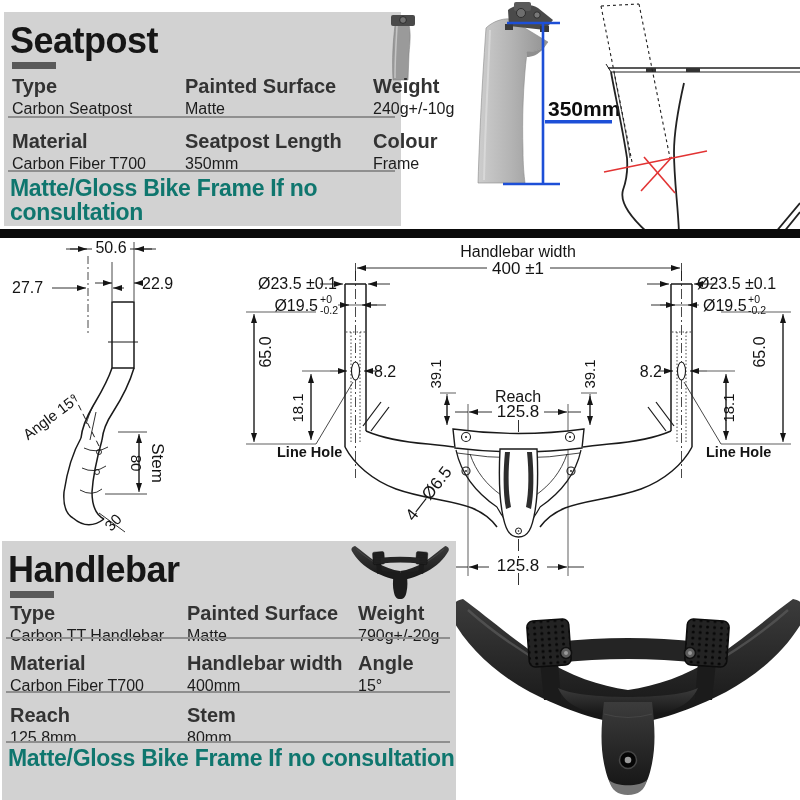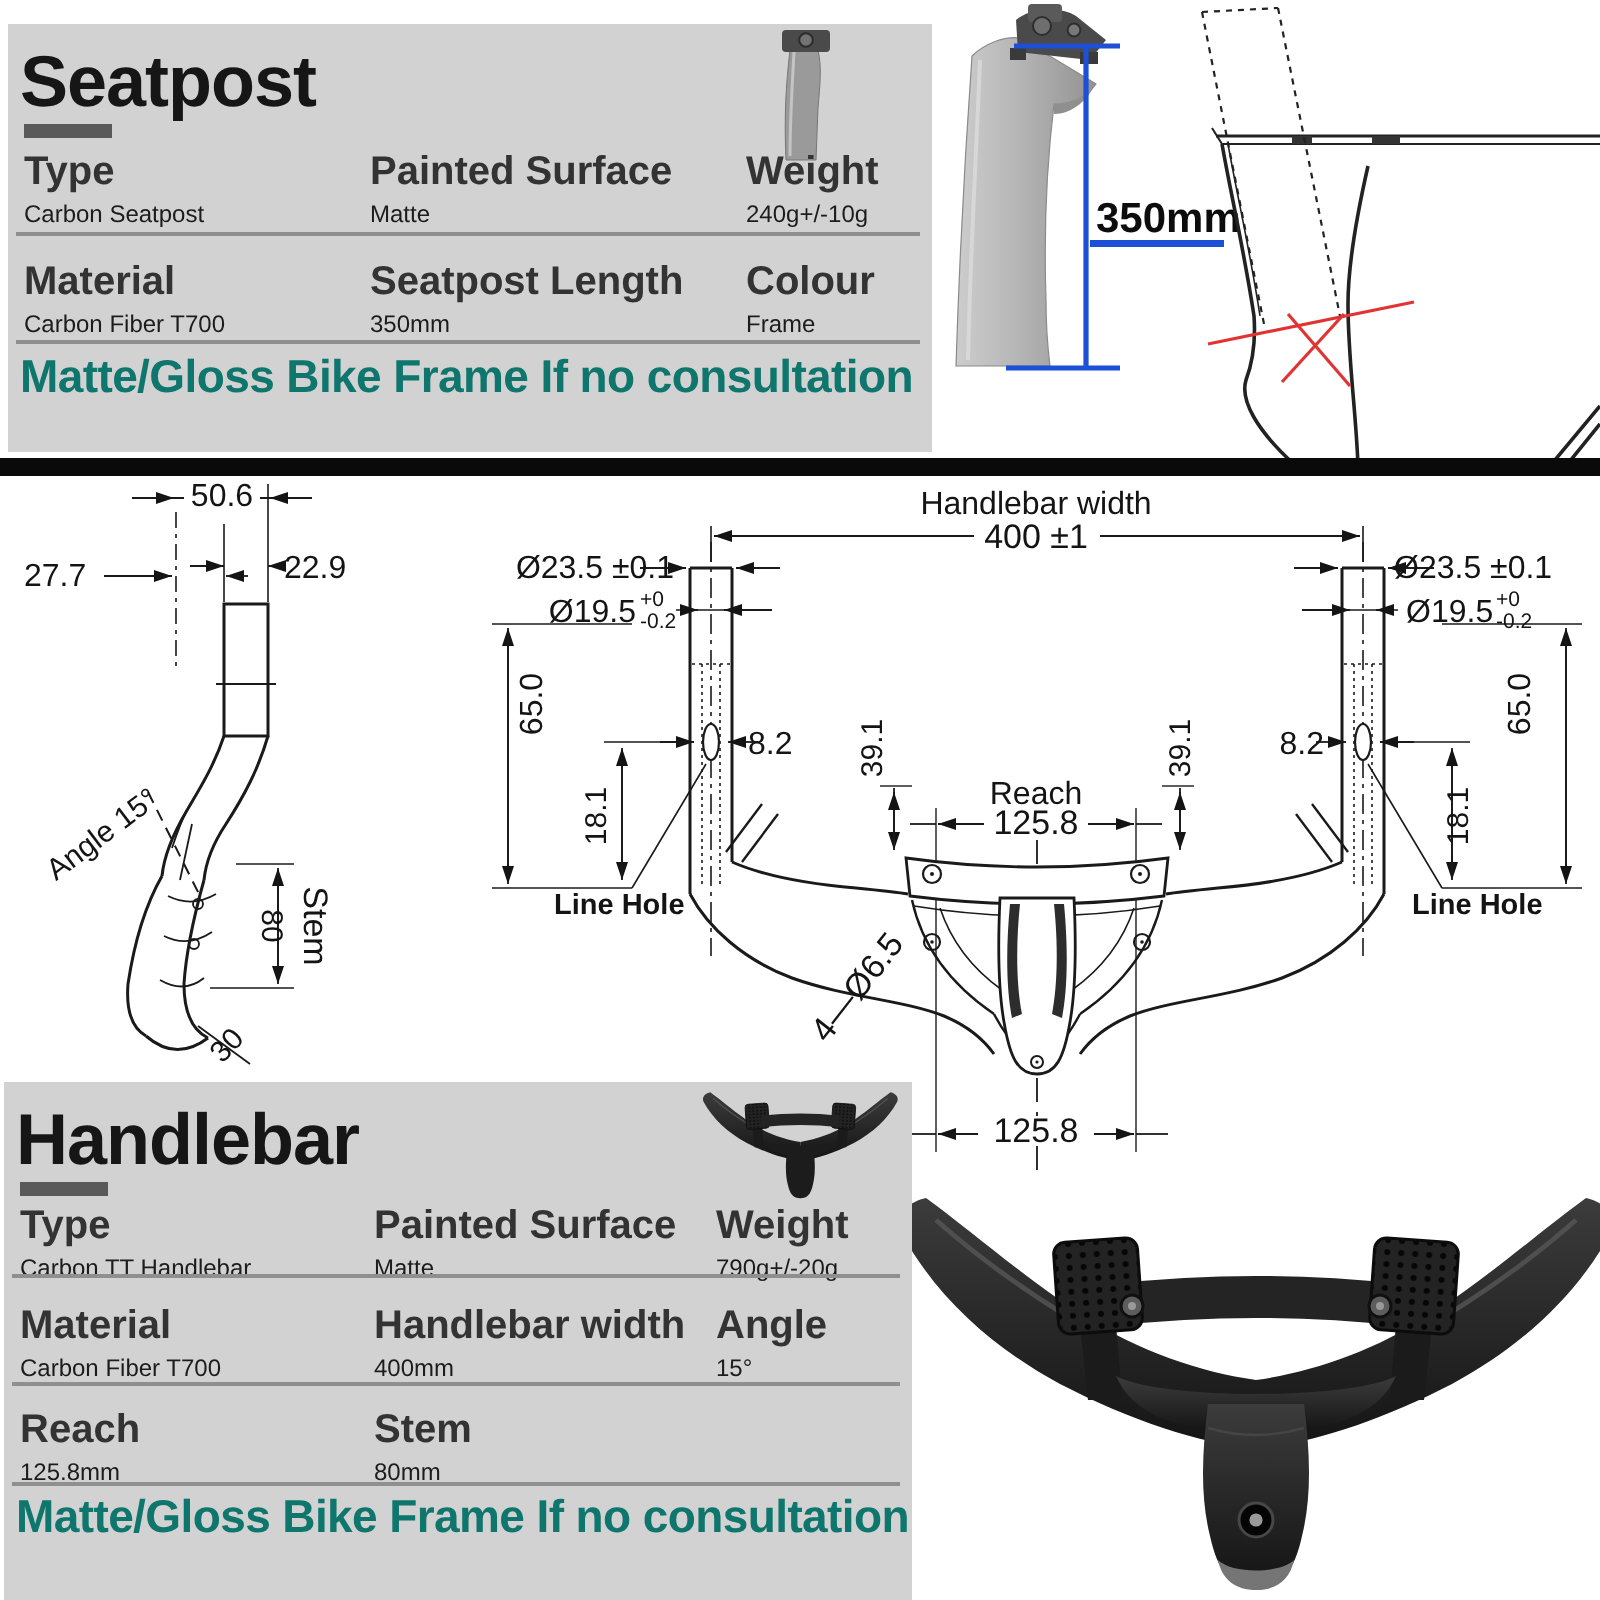--- a/index.html
+++ b/index.html
@@ -3,21 +3,21 @@
 <meta charset="utf-8">
 <style>
   html,body{margin:0;padding:0;}
   body{width:800px;height:800px;position:relative;background:#fff;overflow:hidden;
        font-family:"Liberation Sans",sans-serif;}
   .panel{position:absolute;background:#d2d2d2;z-index:2;}
   .panel-title{position:absolute;font-size:36px;font-weight:800;color:#161616;letter-spacing:-0.5px;}
   .title-bar{position:absolute;background:#595959;}
   .cell{position:absolute;line-height:1;}
   .cell .lab{font-size:20px;font-weight:bold;color:#333;display:block;}
-  .cell .val{font-size:12px;color:#1c1c1c;display:block;margin-top:5px;}
+  .cell .val{font-size:16px;color:#1c1c1c;display:block;margin-top:5px;}
   .divider{position:absolute;height:2px;background:#8f8f8f;left:4px;right:6px;}
   .warn{position:absolute;color:#0f766e;font-weight:bold;font-size:23px;line-height:24px;letter-spacing:-0.3px;}
   .blackbar{position:absolute;left:0;top:229px;width:800px;height:9px;background:#0a0a0a;z-index:3;}
   svg{position:absolute;}
   svg text{font-family:"Liberation Sans",sans-serif;fill:#141414;}
   .dim{font-size:15px;}
   .dim17{font-size:17px;}
   .dim16{font-size:16px;}
   .tol{font-size:10.5px;}
   .lh{font-size:15px;}
@@ -289,21 +289,21 @@
     <circle cx="690" cy="653" r="2" fill="#999"></circle>
     <path d="M558,688 C580,700 676,700 698,688 C690,706 670,716 628,716 C586,716 566,706 558,688 Z" fill="url(#gBody)"></path>
     <path d="M604,702 C601,726 600,748 605,768 C609,786 615,793 628,793 C641,793 647,786 651,768 C656,748 655,726 652,702 Z" fill="url(#gBody)"></path>
     <path d="M604,714 Q628,721 652,714" stroke="#454545" stroke-width="1.2" fill="none"></path>
     <path d="M609,780 C611,790 618,795 628,795 C638,795 645,790 647,780 C640,787 616,787 609,780 Z" fill="#757575"></path>
     <circle cx="628" cy="760" r="8.5" fill="#050505" stroke="#474747" stroke-width="1.5"></circle>
     <circle cx="628" cy="760" r="3.3" fill="#9a9a9a"></circle>
   </g>
 </svg>
 
-<div class="panel" style="left:4px;top:12px;width:462px;height:214px;">
+<div class="panel" style="left:4px;top:12px;width:397px;height:214px;">
   <div class="panel-title" style="left:6px;top:8px;">Seatpost</div>
   <div class="title-bar" style="left:8px;top:50px;width:44px;height:7px;"></div>
 
   <svg style="left:376px;top:0;" width="44" height="72" viewBox="0 0 44 72">
     <path d="M15,13 L29,13 C31,22 30,30 29,42 L28,68 L13,68 C12,46 13,30 15,13 Z" fill="#9a9a9a" stroke="#777" stroke-width="0.5"></path>
     <path d="M17,14 C16,32 15,48 15,66" stroke="#c4c4c4" stroke-width="1.5" fill="none"></path>
     <rect x="11" y="3" width="24" height="11" rx="2" fill="#4a4a4a"></rect>
     <circle cx="23" cy="8" r="3.4" fill="#737373" stroke="#2c2c2c"></circle>
   </svg>
 

